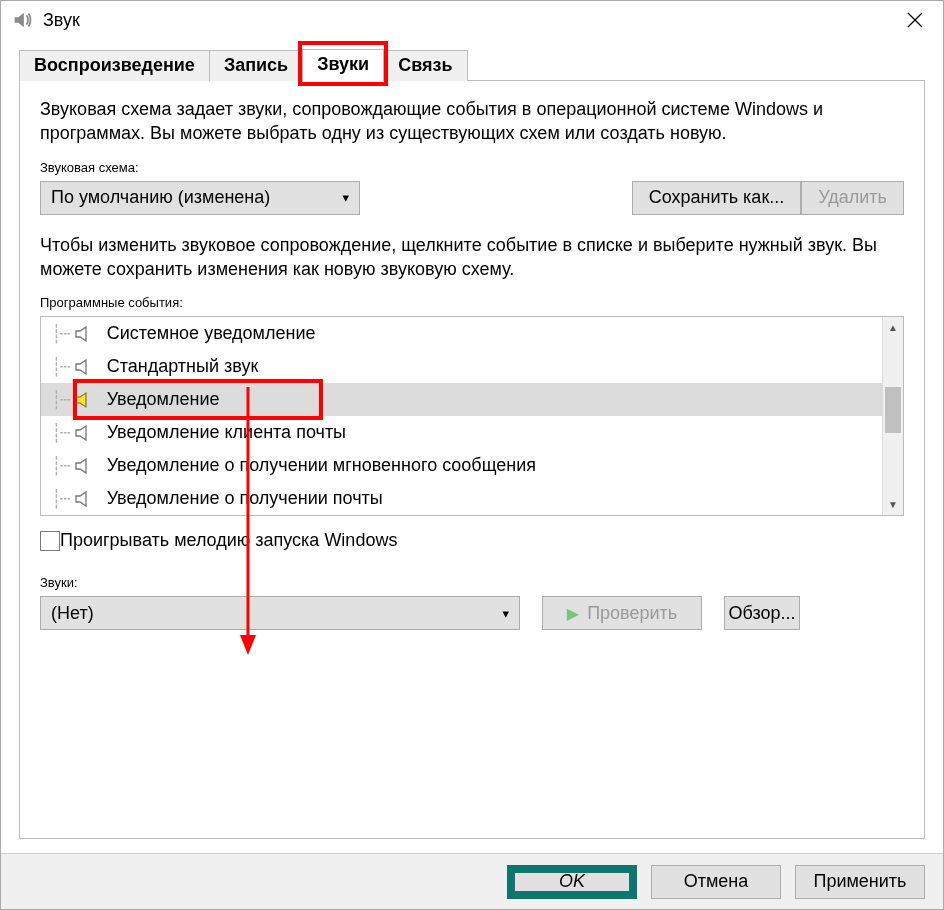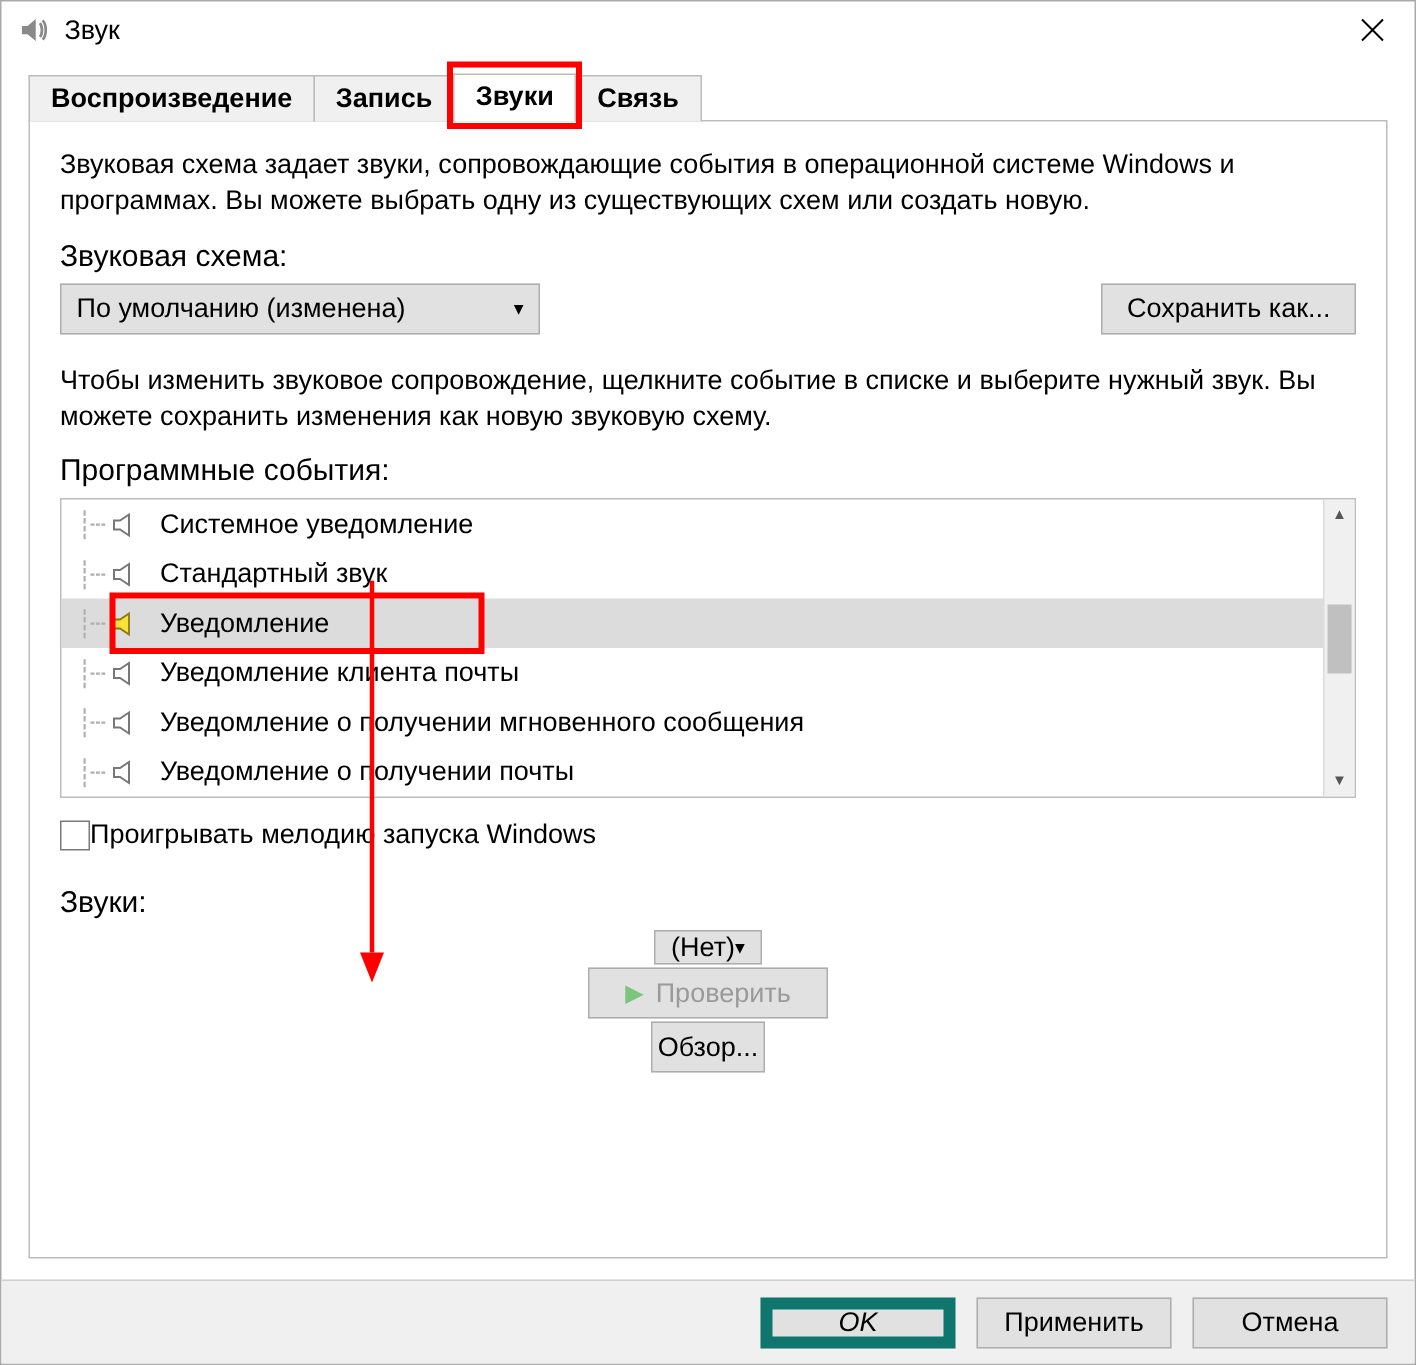--- a/index.html
+++ b/index.html
@@ -18,21 +18,21 @@
   .tabstrip { display:flex; align-items:flex-end; position:relative; z-index:2; }
   .tab { border:1px solid #bcbcbc; border-bottom:none; padding:4px 14px 5px 14px; font-size:18px; background:#f0f0f0; margin-right:0; position:relative; }
   .tab + .tab { margin-left:-1px; }
   .tab.active { background:#fff; z-index:3; padding-top:4px; padding-bottom:6px; }
   
   .tab-highlight { position:absolute; border:4px solid #ff0000; pointer-events:none; z-index:10; top:-9px; left:-5px; right:-5px; bottom:-5px; }
 
   
   .panel { flex:1; border:1px solid #bcbcbc; margin:0 18px 14px 18px; padding:16px 20px 18px 20px; background:#fff; margin-top:-1px; display:flex; flex-direction:column; position:relative; }
   .desc { font-size:18px; line-height:1.35; color:#000; margin-bottom:14px; }
-  .label { font-size:20px; margin-bottom:6px; }
+  .label { font-size:13px; margin-bottom:6px; }
 
   .row-scheme { display:flex; align-items:center; gap:0; margin-bottom:18px; }
   .scheme-select { width:320px; height:34px; border:1px solid #adadad; background:#e1e1e1; display:flex; align-items:center; padding:0 10px; font-size:18px; position:relative; }
   .scheme-select .chev { margin-left:auto; font-size:13px; color:#000; }
   .spacer { flex:1; }
   .btn { height:34px; border:1px solid #adadad; background:#e1e1e1; font-size:18px; padding:0 16px; display:flex; align-items:center; justify-content:center; }
   .btn.disabled { color:#9a9a9a; }
 
   
   .events-box { border:1px solid #bcbcbc; height:200px; overflow:hidden; position:relative; background:#fff; margin-bottom:14px; }
@@ -48,21 +48,21 @@
   
   .vscroll { position:absolute; top:0; right:0; bottom:0; width:21px; background:#f0f0f0; border-left:1px solid #dcdcdc; }
   .vs-btn { height:21px; display:flex; align-items:center; justify-content:center; font-size:10px; color:#555; }
   .vs-thumb { position:absolute; left:2px; right:2px; top:70px; height:46px; background:#c0c0c0; }
 
   
   .check-row { display:flex; align-items:center; font-size:18px; margin-bottom:24px; }
   .checkbox { width:20px; height:20px; border:1px solid #7a7a7a; background:#fff; }
 
   
-  .sound-row { display:flex; align-items:center; gap:2px;flex-direction:column; }
+  .sound-row { display:flex; align-items:center; gap:22px; }
   .sound-select { flex:1; max-width:480px; height:34px; border:1px solid #adadad; background:#e1e1e1; display:flex; align-items:center; padding:0 10px; font-size:18px; }
   .sound-select .chev { margin-left:auto; font-size:13px; }
   .btn-test { width:160px; }
   .play-tri { color:#2e9a2e; margin-right:8px; font-size:16px; }
   .btn-test.disabled .play-tri { color:#7cc57c; }
   .btn-browse { width:76px; }
 
   
   .arrow-annot { position:absolute; left:218px; top:306px; width:20px; height:268px; pointer-events:none; z-index:30; }
 
@@ -110,20 +110,23 @@
     <div class="label">Звуковая схема:</div>
     <div class="row-scheme">
       <div class="scheme-select">
         <span>По умолчанию (изменена)</span>
         <span class="chev">▾</span>
       </div>
       <div class="spacer"></div>
       <div class="btn">
           <span>Сохранить как...</span>
         </div>
+      <div class="btn disabled">
+          <span>Удалить</span>
+        </div>
     </div>
 
     <div class="desc">Чтобы изменить звуковое сопровождение, щелкните событие в списке и выберите нужный звук. Вы можете сохранить изменения как новую звуковую схему.</div>
 
     <div class="label">Программные события:</div>
 
     <div class="events-box">
       <div class="events-inner">
         <div class="ev-row">
           <span class="tree-lines">┊┄</span>
@@ -213,20 +216,20 @@
       <polygon points="10,268 2,248 18,248" fill="#ff0000"></polygon>
     </svg>
 
   </div>
 
   <div class="btnbar">
     <div class="dlg-btn default">
         <span>OK</span>
       </div>
     <div class="dlg-btn">
+        <span>Отмена</span>
+      </div>
+    <div class="dlg-btn">
         <span>Применить</span>
       </div>
-    <div class="dlg-btn">
-        <span>Отмена</span>
-      </div>
   </div>
 
 </div>
 
 </body></html>

